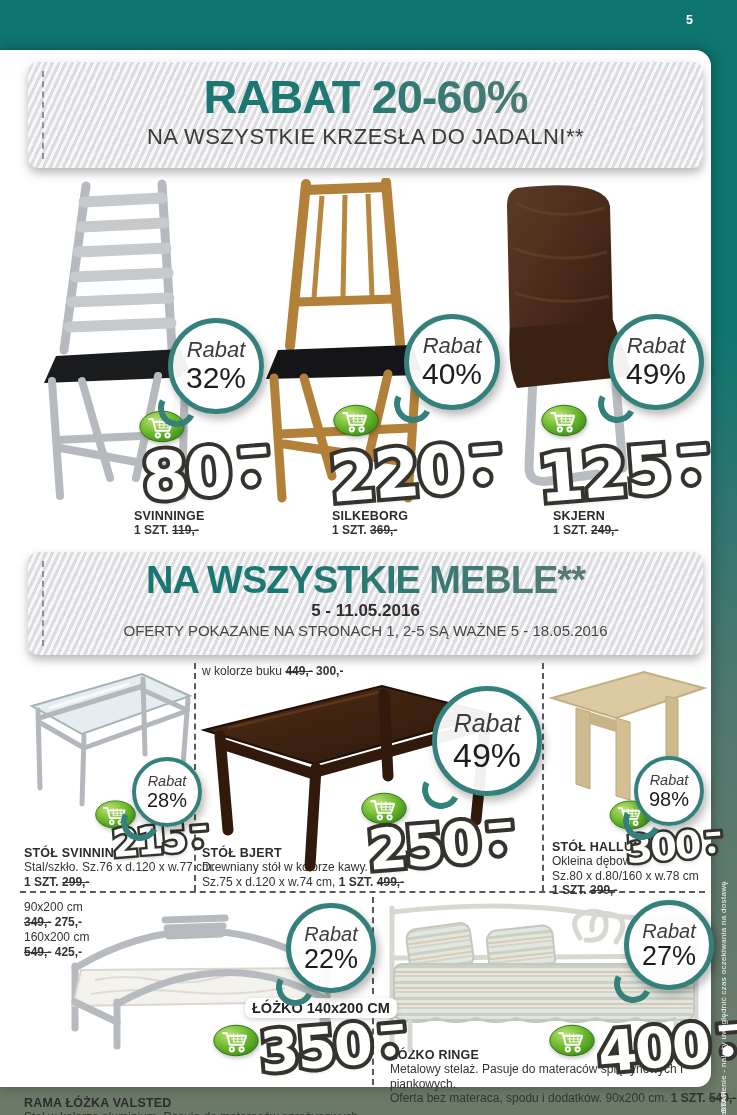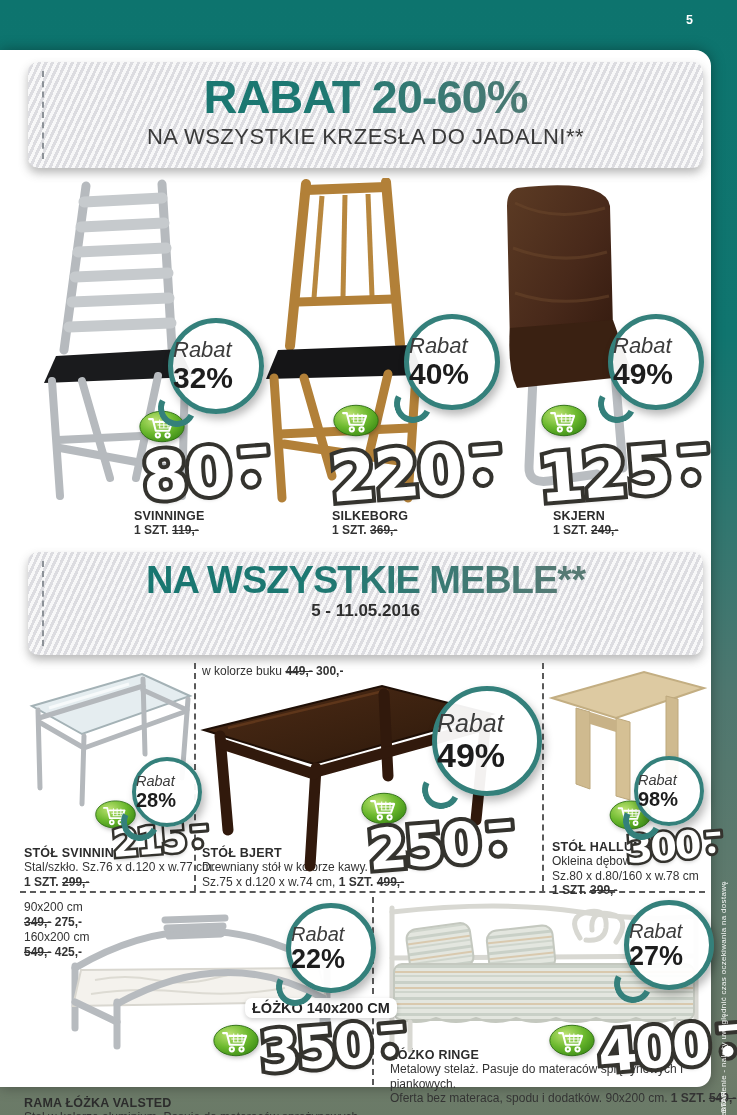--- a/index.html
+++ b/index.html
@@ -24,26 +24,26 @@
   .hdr-title{font-size:47px;line-height:1.05;margin-top:10px;}
   .hdr-sub{font-size:22px;color:#3a3a3a;letter-spacing:.5px;margin-top:3px;}
   .mid-title{font-size:38px;line-height:1.0;margin-top:9px;}
   .mid-date{font-size:17px;font-weight:bold;color:#2e2e2e;margin-top:2px;}
   .mid-note{font-size:15px;color:#474747;margin-top:1px;}
 
   
   .bubble{position:absolute;box-sizing:border-box;border-radius:50%;
           background:rgba(255,255,255,.94);border:5px solid #34807b;
           box-shadow:3px 5px 9px rgba(0,0,0,.28);
-          display:flex;flex-direction:column;justify-content:center;z-index:5;}
+          display:flex;flex-direction:column;align-items:center;justify-content:center;z-index:5;}
   .bubble::after{content:"";position:absolute;left:-15px;bottom:-18px;width:26px;height:26px;
           border:6px solid transparent;border-bottom-color:#34807b;border-left-color:#34807b;
           border-radius:50%;transform:rotate(-18deg);}
   .bubble .rabat{font-style:italic;color:#3c3c3c;line-height:1;}
-  .bubble .pct{font-weight:bold;color:#1d1d1d;line-height:1;}
+  .bubble .pct{font-weight:normal;color:#1d1d1d;line-height:1;}
   .b-lg{width:96px;height:96px;}  .b-lg .rabat{font-size:22px;} .b-lg .pct{font-size:30px;margin-top:2px;}
   .b-xl{width:110px;height:110px;}.b-xl .rabat{font-size:25px;} .b-xl .pct{font-size:34px;margin-top:2px;}
   .b-md{width:90px;height:90px;}  .b-md .rabat{font-size:20px;} .b-md .pct{font-size:27px;margin-top:2px;}
   .b-sm{width:70px;height:70px;border-width:4px;}.b-sm .rabat{font-size:14.5px;}.b-sm .pct{font-size:20px;margin-top:1px;}
 
   
   .price{position:absolute;isolation:isolate;transform:rotate(-4.5deg);white-space:nowrap;z-index:4;
          font-family:"DejaVu Sans","Liberation Sans",sans-serif;}
   .price .amt{position:relative;display:inline-block;color:#fff;font-weight:bold;letter-spacing:-2px;line-height:1;}
   .price .amt::before{content:attr(data-text);position:absolute;left:0;top:0;z-index:-1;color:#34332e;
@@ -225,20 +225,21 @@
   </div>
   <div class="abs" style="left:553px;top:509px">
     <div class="pname">SKJERN</div>
     <div class="ptxt"><span class="b">1 SZT.</span> <span class="b struck">249,-</span></div>
   </div>
 
   <div class="banner" style="left:28px;top:552px;width:675px;height:103px;">
     <div class="dashedge"></div>
     <div class="grad-text mid-title">NA WSZYSTKIE MEBLE**</div>
     <div class="mid-date">5 - 11.05.2016</div>
+    <div class="mid-note">OFERTY POKAZANE NA STRONACH 1, 2-5 SĄ WAŻNE 5 - 18.05.2016</div>
   </div>
 
   <div class="vdash" style="left:194px;top:663px;height:228px"></div>
   <div class="vdash" style="left:542px;top:663px;height:228px"></div>
   <div class="hdash" style="left:20px;top:891px;width:685px"></div>
   <div class="vdash" style="left:372px;top:897px;height:188px"></div>
 
   <svg class="prodsvg" style="left:24px;top:666px" width="172" height="142" viewBox="0 0 172 142">
     <polygon points="8,40 118,8 166,30 58,68" fill="#dfe9ec" fill-opacity=".8" stroke="#a4b2b6" stroke-width="2"></polygon>
     <path d="M25 42 L105 18" stroke="#fff" stroke-width="3" opacity=".7" fill="none"></path>

